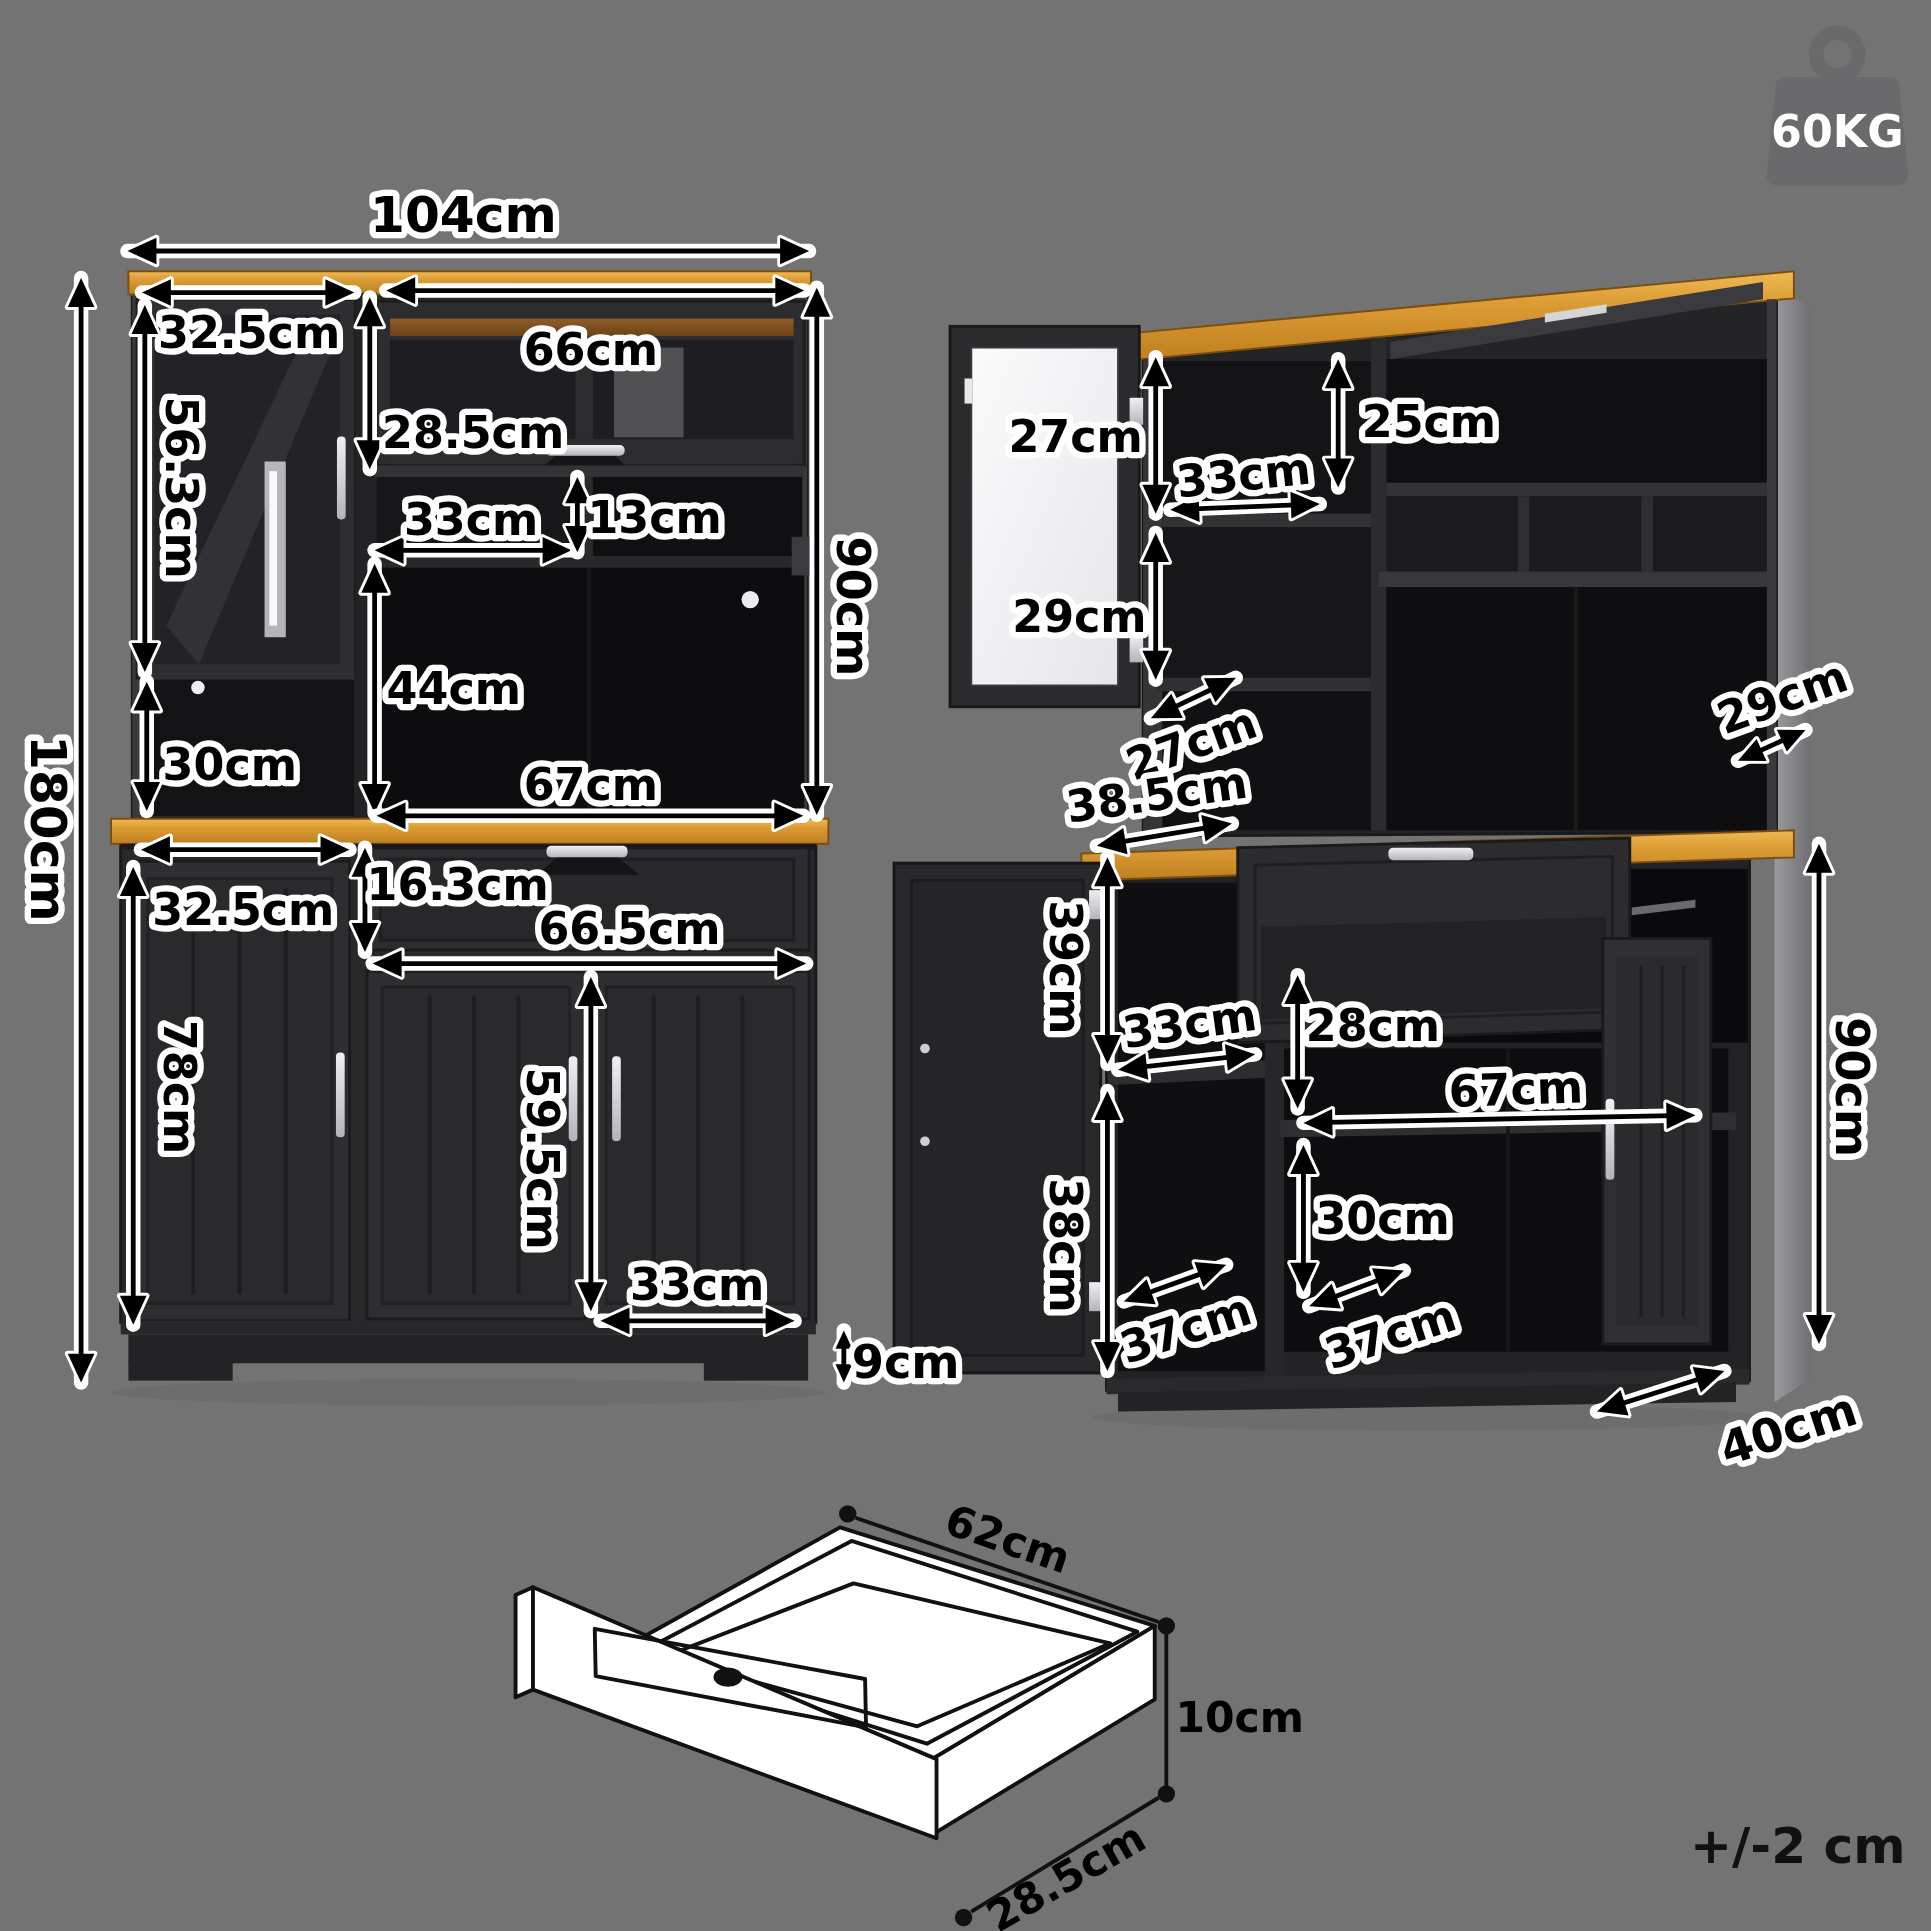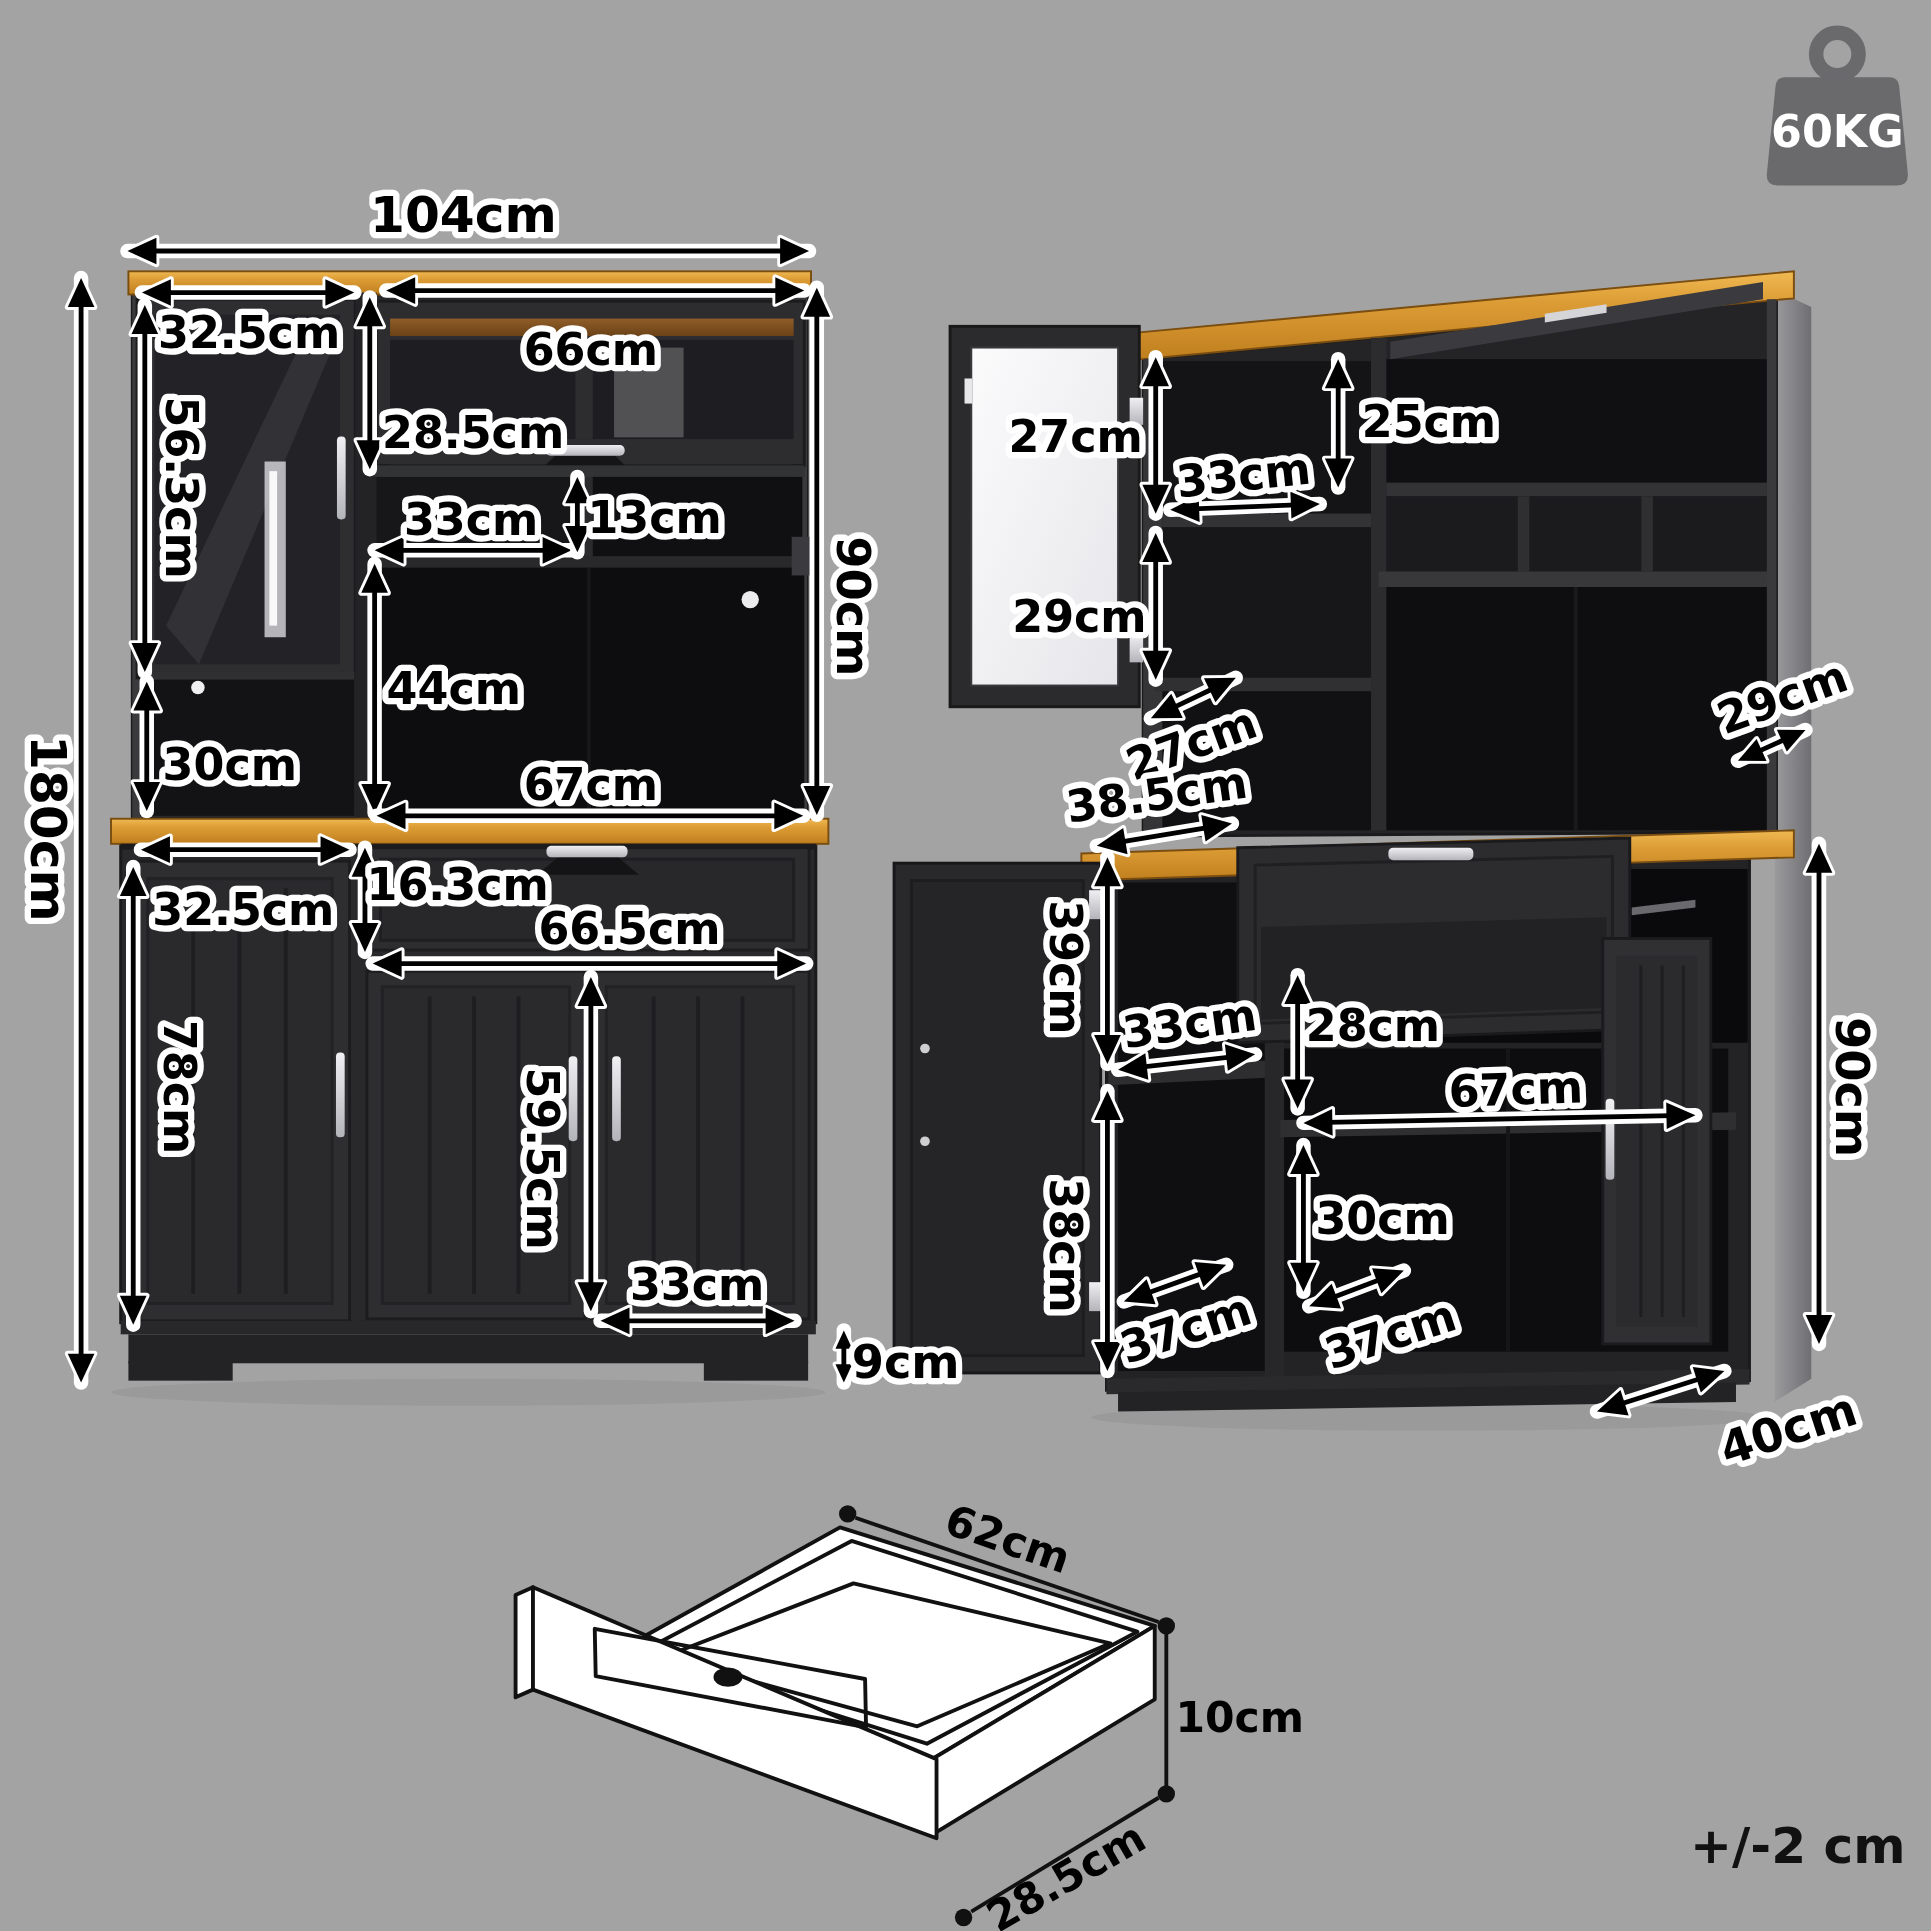--- a/index.html
+++ b/index.html
@@ -1,16 +1,16 @@
 <!DOCTYPE html>
 <html><head>
 <meta charset="utf-8">
 <style>
   html,body{margin:0;padding:0;background:#ffffff;}
-  .canvas{position:relative;width:1931px;height:1931px;background:#a3a3a3;overflow:hidden;}
+  .canvas{position:relative;width:1931px;height:1931px;background:#737373;overflow:hidden;}
   svg{position:absolute;left:0;top:0;}
   svg text{font-family:"DejaVu Sans","Liberation Sans",sans-serif;font-weight:700;}
 </style>
 </head>
 <body>
 
 <div class="canvas">
 <svg width="1931" height="1931" viewBox="0 0 2000 2000">
   <defs>
     <linearGradient id="woodGrad" x1="0" y1="0" x2="0" y2="1">

